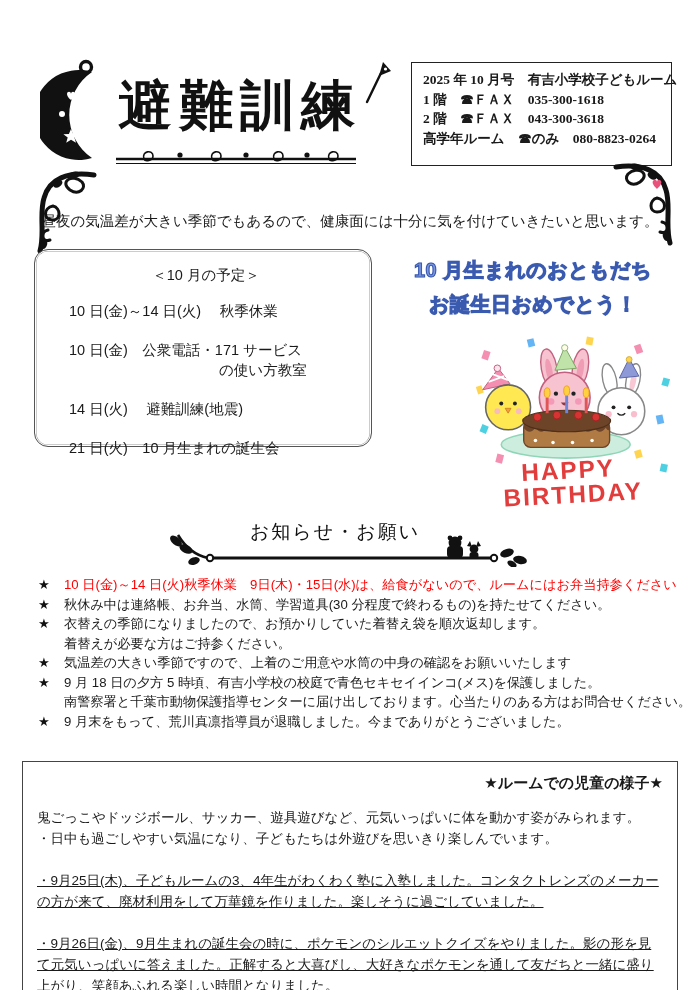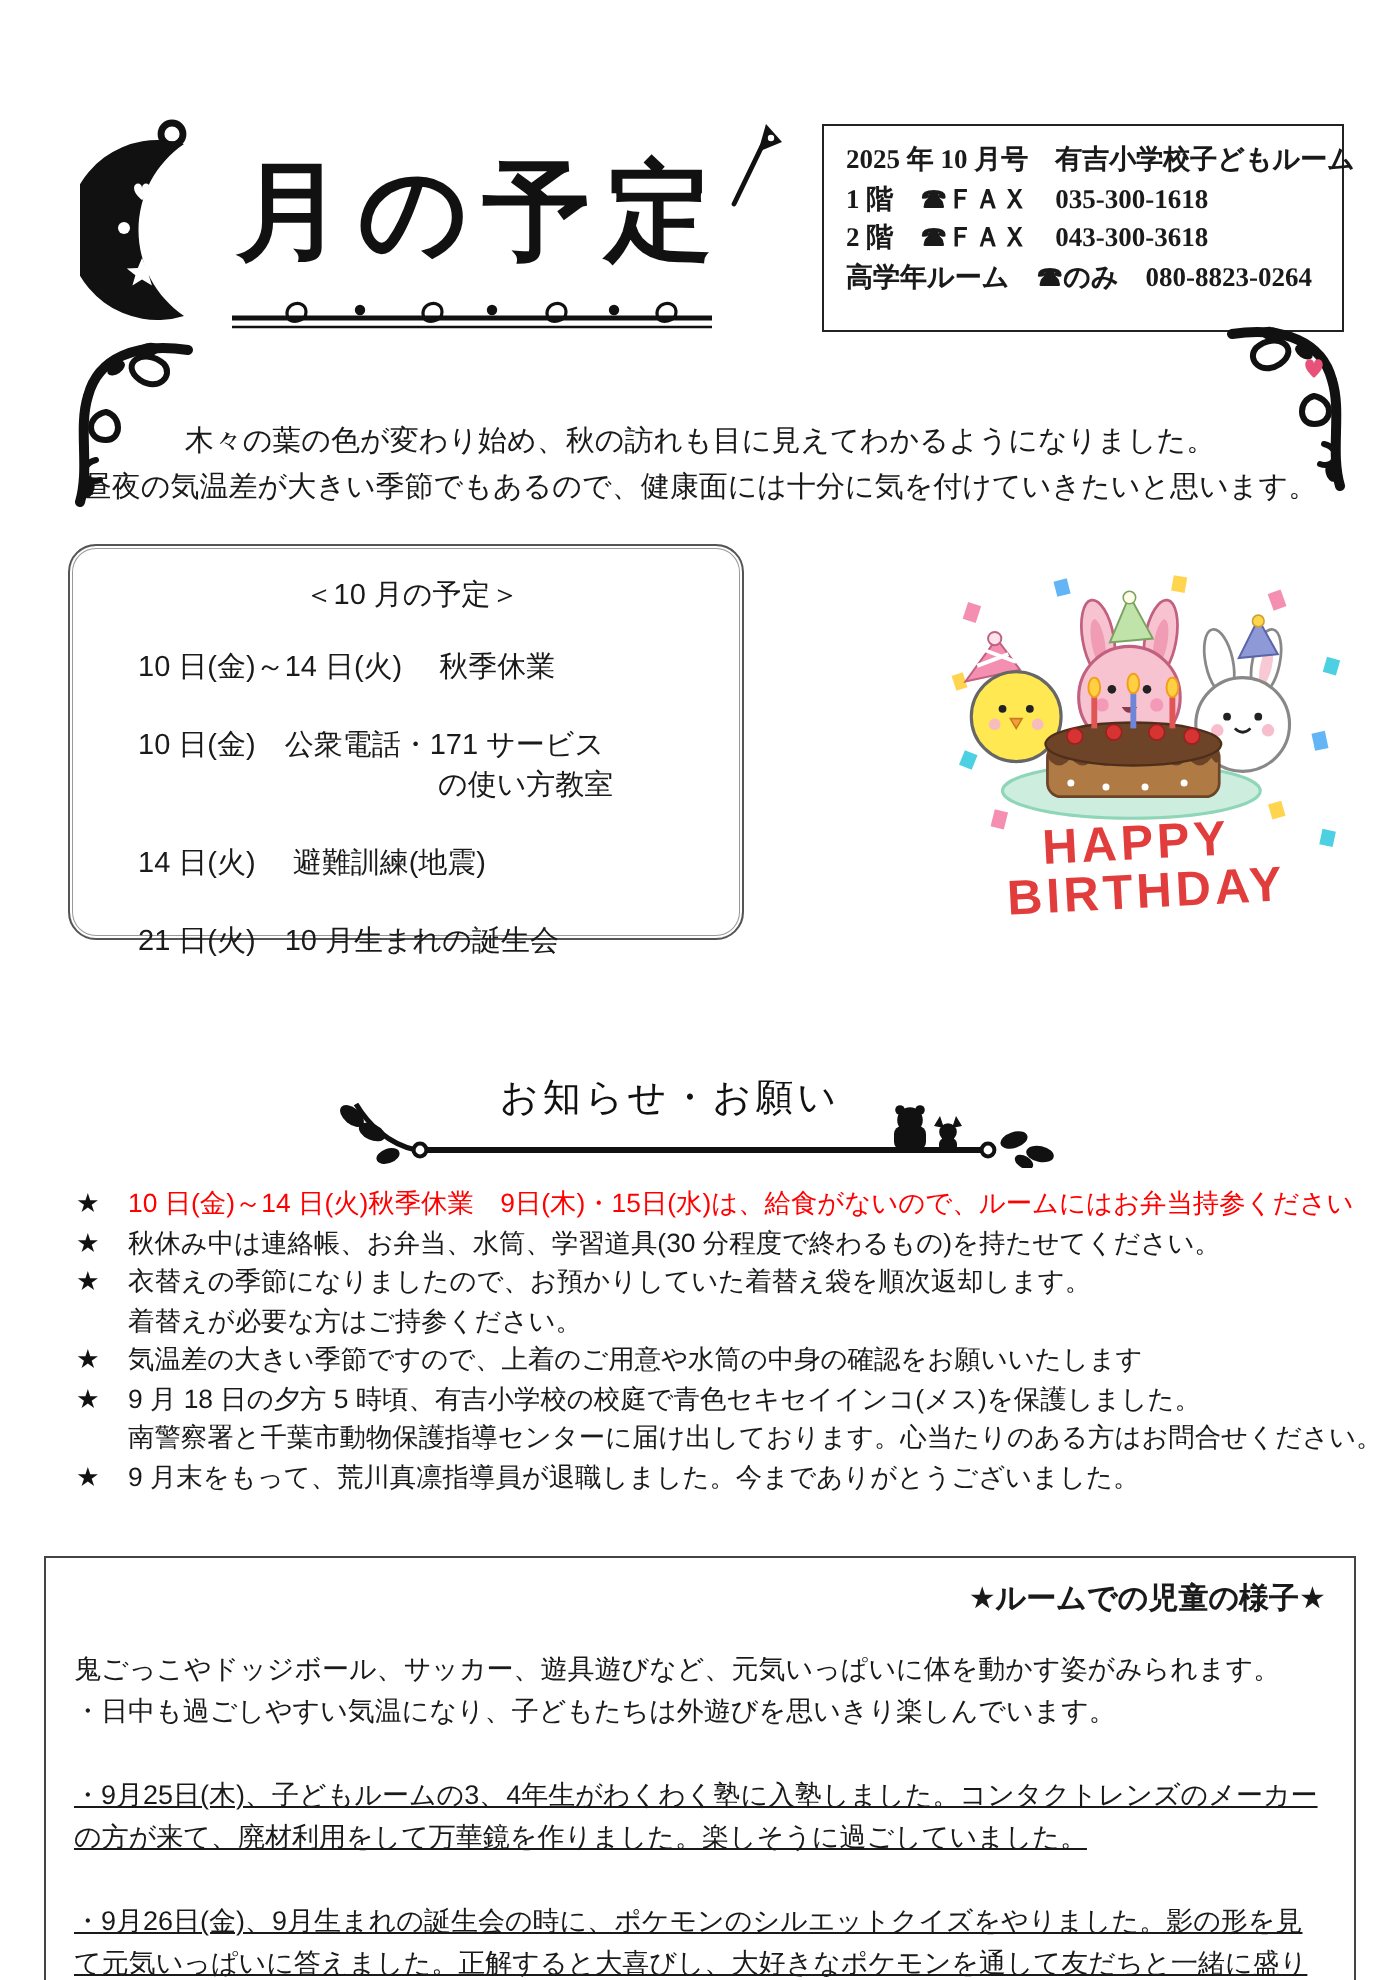--- a/index.html
+++ b/index.html
@@ -89,21 +89,21 @@
 
   <div class="header-row">
     <div class="title-block">
       <svg class="moon-svg" width="82" height="104" viewBox="0 0 82 104">
         <circle cx="46" cy="9" r="5.5" fill="none" stroke="#111" stroke-width="3.4"></circle>
         <path d="M52,14 A45,45 0 1 0 52,100 A52,52 0 0 1 52,14 Z" fill="#111"></path>
         <path d="M31,71 l2.2,5 5.4,0.3 -4.2,3.3 1.6,5.2 -5,-3 -4.8,3 1.5,-5.2 -4.3,-3.3 5.5,-0.3 Z" fill="#fff"></path>
         <path d="M27,36 C27,33 31,33 31,36 C31,33 35,33 35,36 C35,39 31,42 31,42 C31,42 27,39 27,36 Z" fill="#fff"></path>
         <circle cx="22" cy="56" r="3" fill="#fff"></circle>
       </svg>
-      <div class="title-text">月の予定</div>
+      <div class="title-text">避難訓練</div>
       <svg class="title-underline" width="244" height="20" viewBox="0 0 244 20">
         <line x1="2" y1="11" x2="242" y2="11" stroke="#111" stroke-width="2.6"></line>
         <line x1="2" y1="15.5" x2="242" y2="15.5" stroke="#111" stroke-width="1.2"></line>
         <g fill="none" stroke="#111" stroke-width="1.6">
           <path d="M30,11 c-3,-8 9,-10 9,-3 c0,5 -8,6 -9,3"></path>
           <path d="M98,11 c-3,-8 9,-10 9,-3 c0,5 -8,6 -9,3"></path>
           <path d="M160,11 c-3,-8 9,-10 9,-3 c0,5 -8,6 -9,3"></path>
           <path d="M215,11 c-3,-8 9,-10 9,-3 c0,5 -8,6 -9,3"></path>
         </g>
         <circle cx="66" cy="7" r="2.6" fill="#111"></circle>
@@ -118,34 +118,37 @@
     </div>
     <div class="info-box">
       <div>2025 年 10 月号　有吉小学校子どもルーム</div>
       <div>1 階　☎ＦＡＸ　035-300-1618</div>
       <div>2 階　☎ＦＡＸ　043-300-3618</div>
       <div>高学年ルーム　☎のみ　080-8823-0264</div>
     </div>
   </div>
 
   <div class="intro">
-    <div>木々の葉の色が変わり始め、秋の訪れも目に見えてわかるようになりました。</div>
     <div>昼夜の気温差が大きい季節でもあるので、健康面には十分に気を付けていきたいと思います。</div>
   </div>
 
   <div class="middle-row">
     <div class="schedule-box">
       <div class="schedule-title">＜10 月の予定＞</div>
       <div class="sch-line">10 日(金)～14 日(火)　 秋季休業</div>
       <div class="sch-line sch-gap">10 日(金)　公衆電話・171 サービス</div>
       <div class="sch-line sch-indent2">の使い方教室</div>
       <div class="sch-line sch-gap">14 日(火)　 避難訓練(地震)</div>
       <div class="sch-line sch-gap">21 日(火)　10 月生まれの誕生会</div>
     </div>
     <div class="right-col">
+      <div class="birthday-msg">
+        <div>10 月生まれのおともだち</div>
+        <div>お誕生日おめでとう！</div>
+      </div>
       <svg class="birthday-art" width="205" height="172" viewBox="0 0 210 176">
 
         <g>
           <rect x="12" y="16" width="7" height="9" fill="#f48fb1" transform="rotate(18 15 20)"></rect>
           <rect x="58" y="4" width="7" height="8" fill="#64b5f6" transform="rotate(-14 61 8)"></rect>
           <rect x="118" y="2" width="7" height="8" fill="#ffd54f" transform="rotate(10 121 6)"></rect>
           <rect x="168" y="10" width="7" height="9" fill="#f48fb1" transform="rotate(-20 171 14)"></rect>
           <rect x="196" y="44" width="7" height="8" fill="#4dd0e1" transform="rotate(16 199 48)"></rect>
           <rect x="190" y="82" width="7" height="9" fill="#64b5f6" transform="rotate(-12 193 86)"></rect>
           <rect x="10" y="92" width="7" height="8" fill="#4dd0e1" transform="rotate(22 13 96)"></rect>

